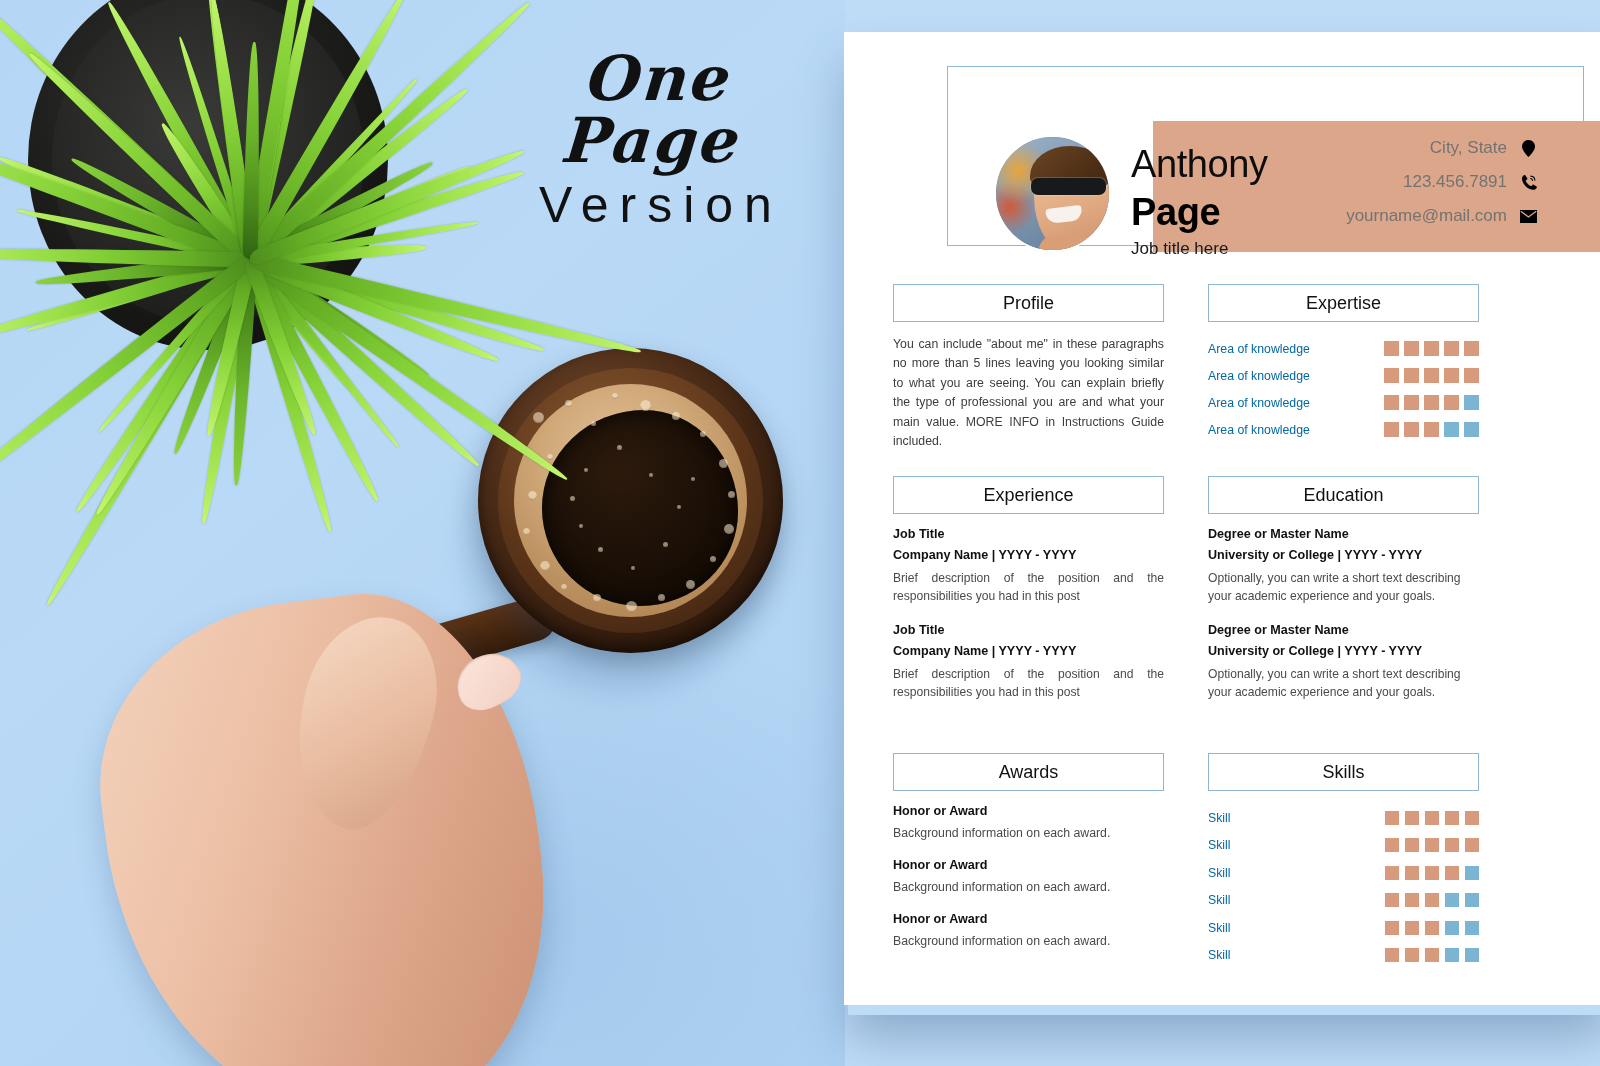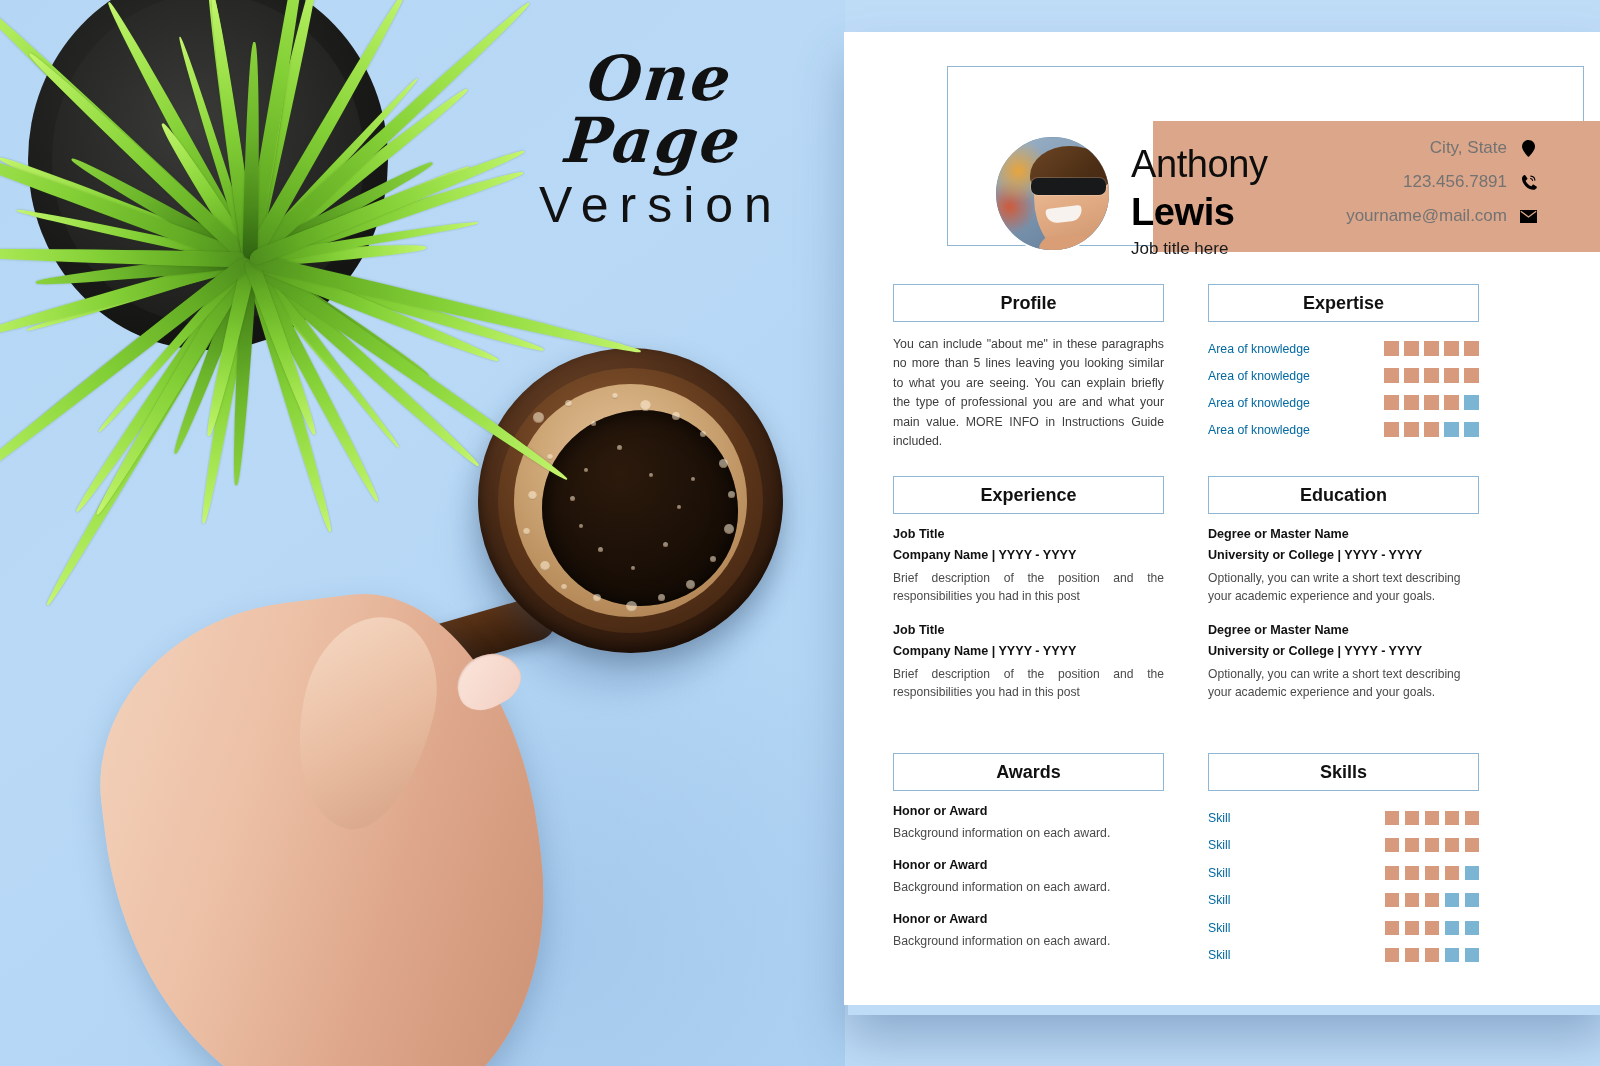--- a/index.html
+++ b/index.html
@@ -214,21 +214,21 @@
   
   .cols { position:absolute; left:0; top:252px; width:764px; }
   .col { position:absolute; width:271px; }
   .col.left { left:49px; }
   .col.right { left:364px; }
 
   .sec-head {
     border:1px solid #8fb6d4;
     height:38px;
     display:flex; align-items:center; justify-content:center;
-    font-size:18px; font-weight:700; color:#111;
+    font-size:18px; font-weight:400; color:#111;
     background:#fff;
   }
   .sec-body { padding-top:13px; }
 
   .para {
     font-size:12.3px; line-height:1.58; color:#3d3d3d;
     text-align:justify;
   }
 
   .entry { margin-bottom:18px; }
@@ -372,21 +372,21 @@
     <div class="avatar">
       <div class="bg"></div>
       <div class="face"></div>
       <div class="hair"></div>
       <div class="shades"></div>
       <div class="mouth"></div>
       <div class="neck"></div>
     </div>
 
     <div class="name-first">Anthony</div>
-    <div class="name-last">Lewis</div>
+    <div class="name-last">Page</div>
     <div class="job-title">Job title here</div>
 
     <div class="contact">
 
       <div class="contact-row">
         <span class="txt">City, State</span>
         <span class="ico">
           <svg width="13" height="17" viewBox="0 0 13 17">
               <path d="M6.5 0C2.9 0 0 2.9 0 6.5C0 11 6.5 17 6.5 17S13 11 13 6.5C13 2.9 10.1 0 6.5 0Z" fill="#000"></path>
             </svg>

